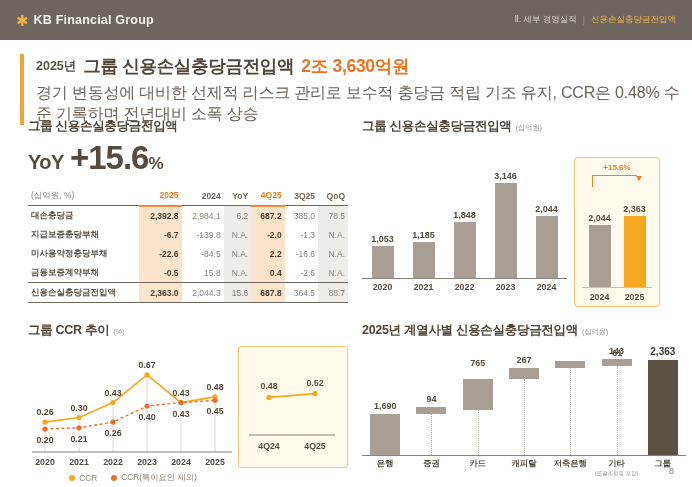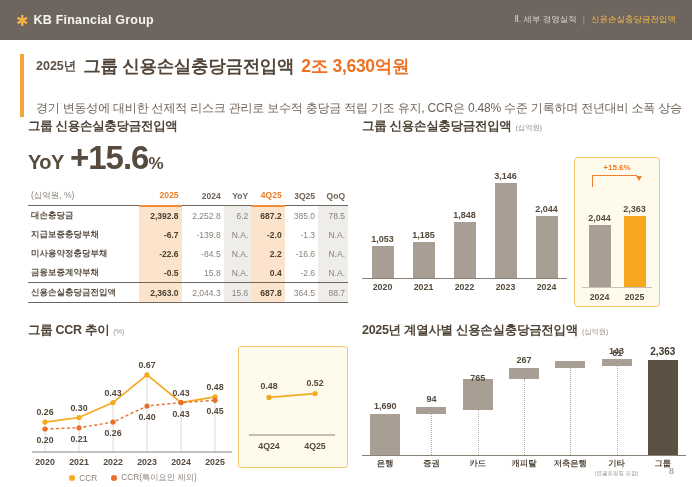--- a/index.html
+++ b/index.html
@@ -13,21 +13,21 @@
   .crumb{font-size:8.5px;color:#d9d5d0;display:flex;gap:6px;align-items:center;}
   .crumb .sep{color:#a59d94;}
   .crumb .page{color:#f5b84f;}
 
   
   .title-block{position:absolute;left:20px;top:54px;border-left:4px solid #f1a637;padding-left:12px;width:650px;}
   .title-line{display:flex;align-items:center;gap:7px;}
   .title-year{font-size:12.5px;font-weight:bold;color:#5a5044;}
   .title-main{font-size:17.5px;font-weight:bold;color:#52473a;letter-spacing:-.3px;}
   .title-hl{font-size:17.5px;font-weight:bold;color:#ef7223;letter-spacing:-.3px;}
-  .subtitle{margin-top:22px;font-size:12px;color:#6e6359;letter-spacing:-.2px;}
+  .subtitle{margin-top:5px;font-size:16px;color:#6e6359;letter-spacing:-.2px;}
 
   .panel-heading{font-size:12.5px;font-weight:bold;color:#4f4437;letter-spacing:-.3px;}
   .unit{font-size:7.5px;color:#9b938a;font-weight:normal;margin-left:4px;}
 
   
   #panelA{position:absolute;left:28px;top:118px;width:320px;}
   .yoy{display:flex;align-items:baseline;margin-top:4px;color:#564b3e;}
   .yoy-label{font-size:20px;font-weight:bold;letter-spacing:-.5px;}
   .yoy-value{font-size:33px;font-weight:bold;letter-spacing:-1px;margin-left:6px;}
   .yoy-unit{font-size:17px;font-weight:bold;}
@@ -126,21 +126,21 @@
             <th>YoY</th>
             <th class="hl">4Q25</th>
             <th>3Q25</th>
             <th>QoQ</th>
           </tr>
         </thead>
         <tbody>
           <tr>
             <td class="lbl">대손충당금</td>
             <td class="hl-bg">2,392.8</td>
-            <td>2,252.8</td>
+            <td>2,984.1</td>
             <td class="sh-bg">6.2</td>
             <td class="hl-bg">687.2</td>
             <td>385.0</td>
             <td class="sh-bg">78.5</td>
           </tr>
           <tr>
             <td class="lbl">지급보증충당부채</td>
             <td class="hl-bg">-6.7</td>
             <td>-139.8</td>
             <td class="sh-bg">N.A.</td>
@@ -316,21 +316,21 @@
           <div class="wf-val" style="bottom: 44.5px;">1,690</div>
         </div>
         <div class="wf-slot">
           <div class="wf-stem" style="height: 41.5px;"></div>
           <div class="wf-bar" style="bottom: 41.5px; height: 7px;"></div>
           <div class="wf-val" style="bottom: 51.5px;">94</div>
         </div>
         <div class="wf-slot">
           <div class="wf-stem" style="height: 45.3px;"></div>
           <div class="wf-bar" style="bottom: 45.3px; height: 30.8px;"></div>
-          <div class="wf-val" style="bottom: 72px; text-align: center;">765</div>
+          <div class="wf-val" style="bottom: 87px; text-align: center;">765</div>
         </div>
         <div class="wf-slot">
           <div class="wf-stem" style="height: 76.1px;"></div>
           <div class="wf-bar" style="bottom: 76.1px; height: 10.7px;"></div>
           <div class="wf-val" style="bottom: 89.8px;">267</div>
         </div>
         <div class="wf-slot">
           <div class="wf-stem" style="height: 86.8px;"></div>
           <div class="wf-bar" style="bottom: 86.8px; height: 7px;"></div>
           <div class="wf-val" style="bottom: 96.8px; margin-left: 47px;">61</div>

